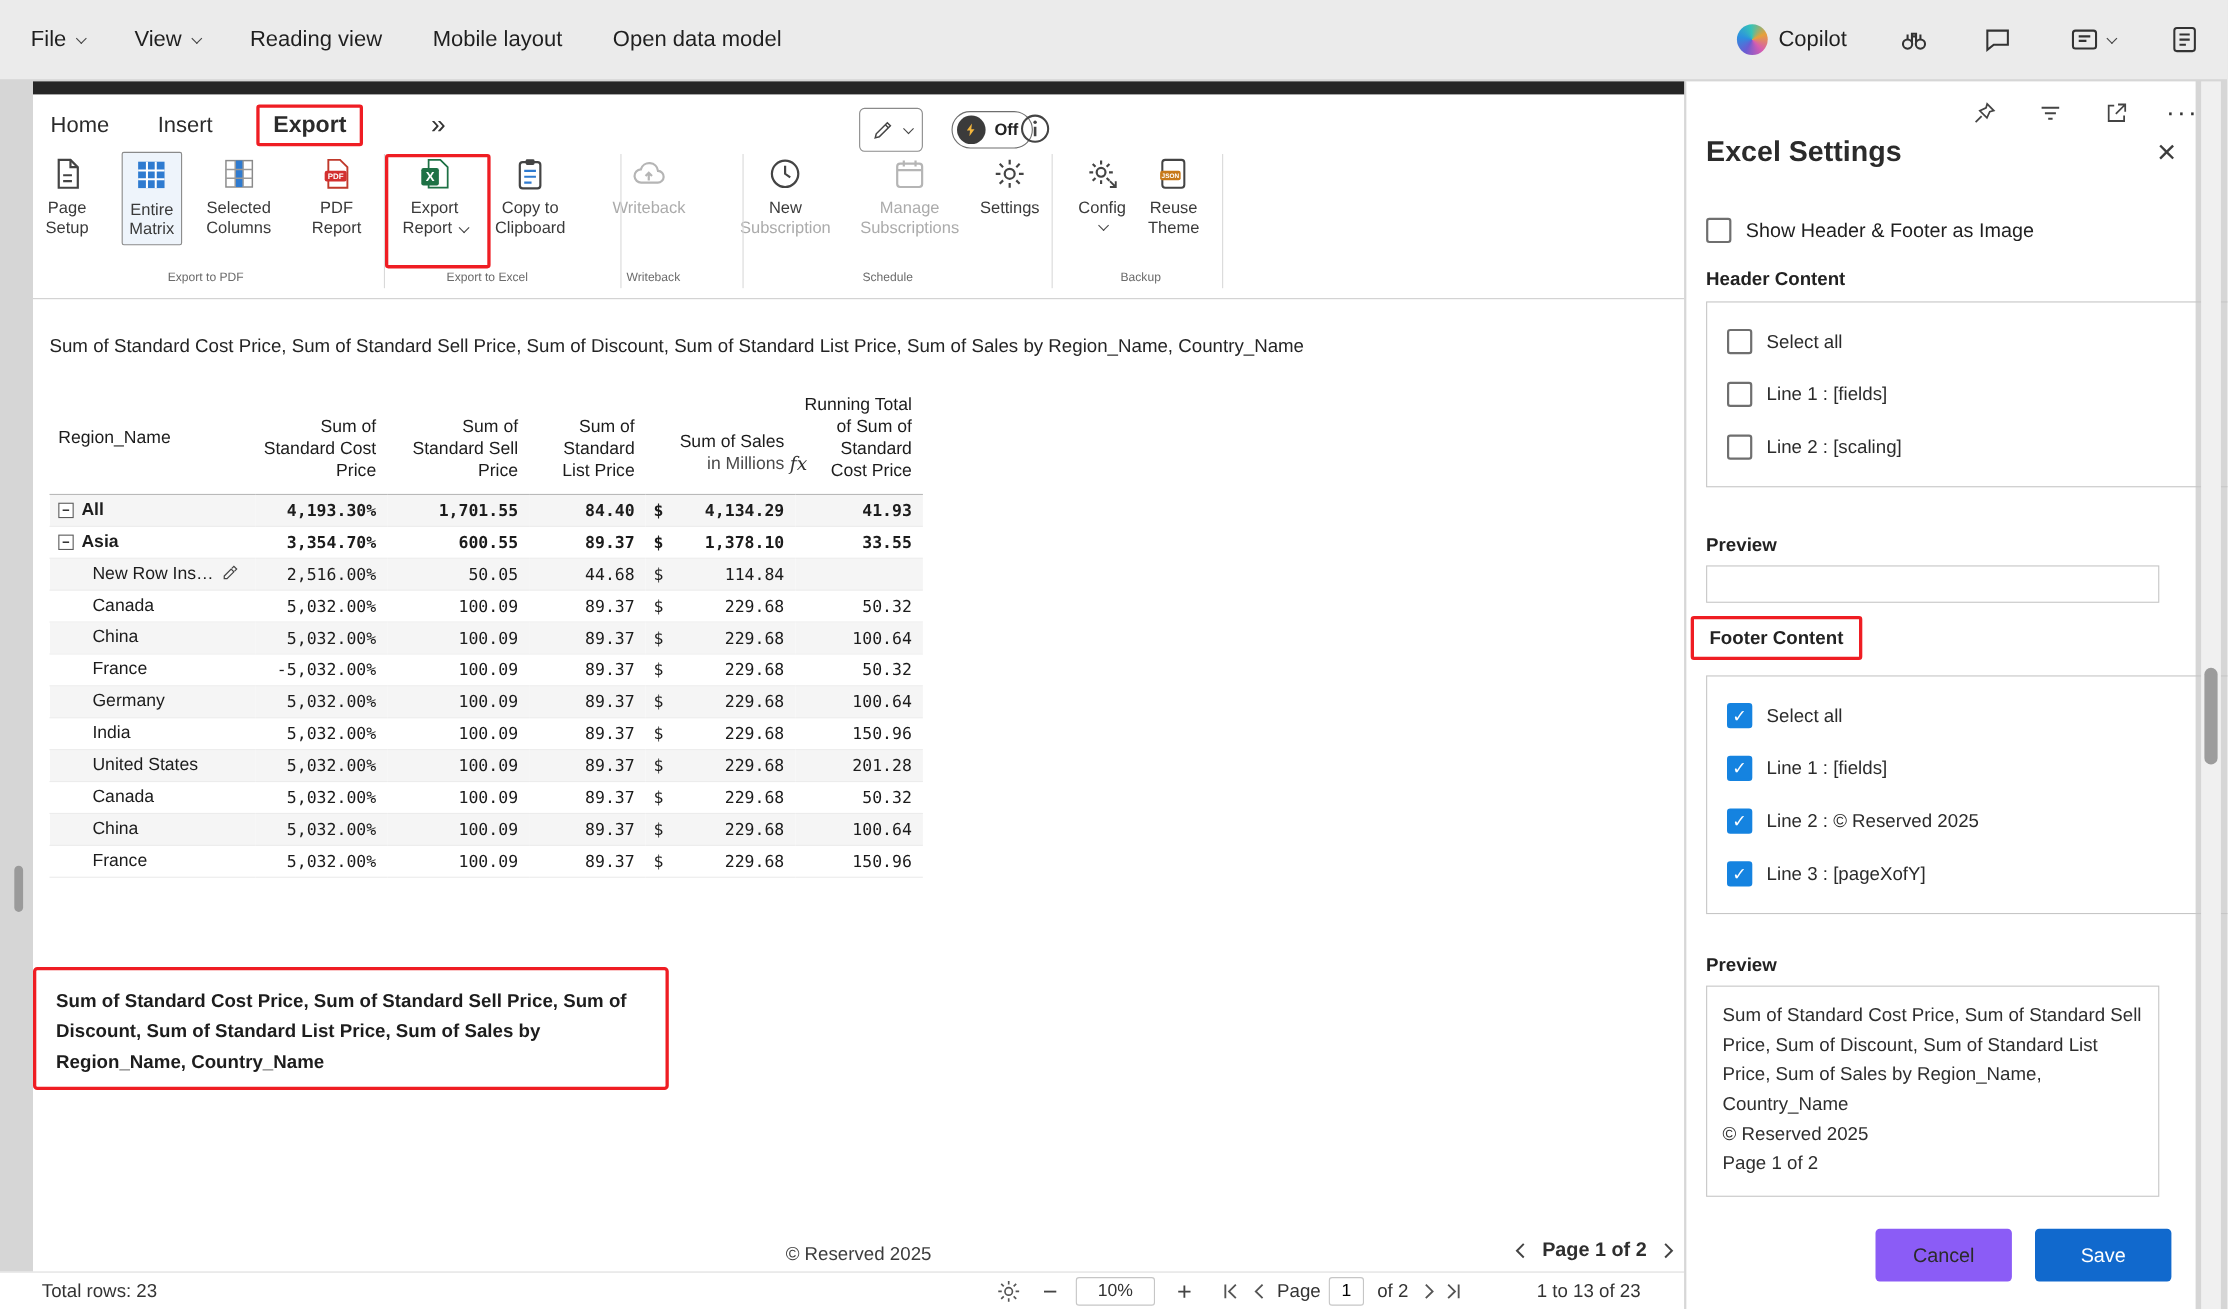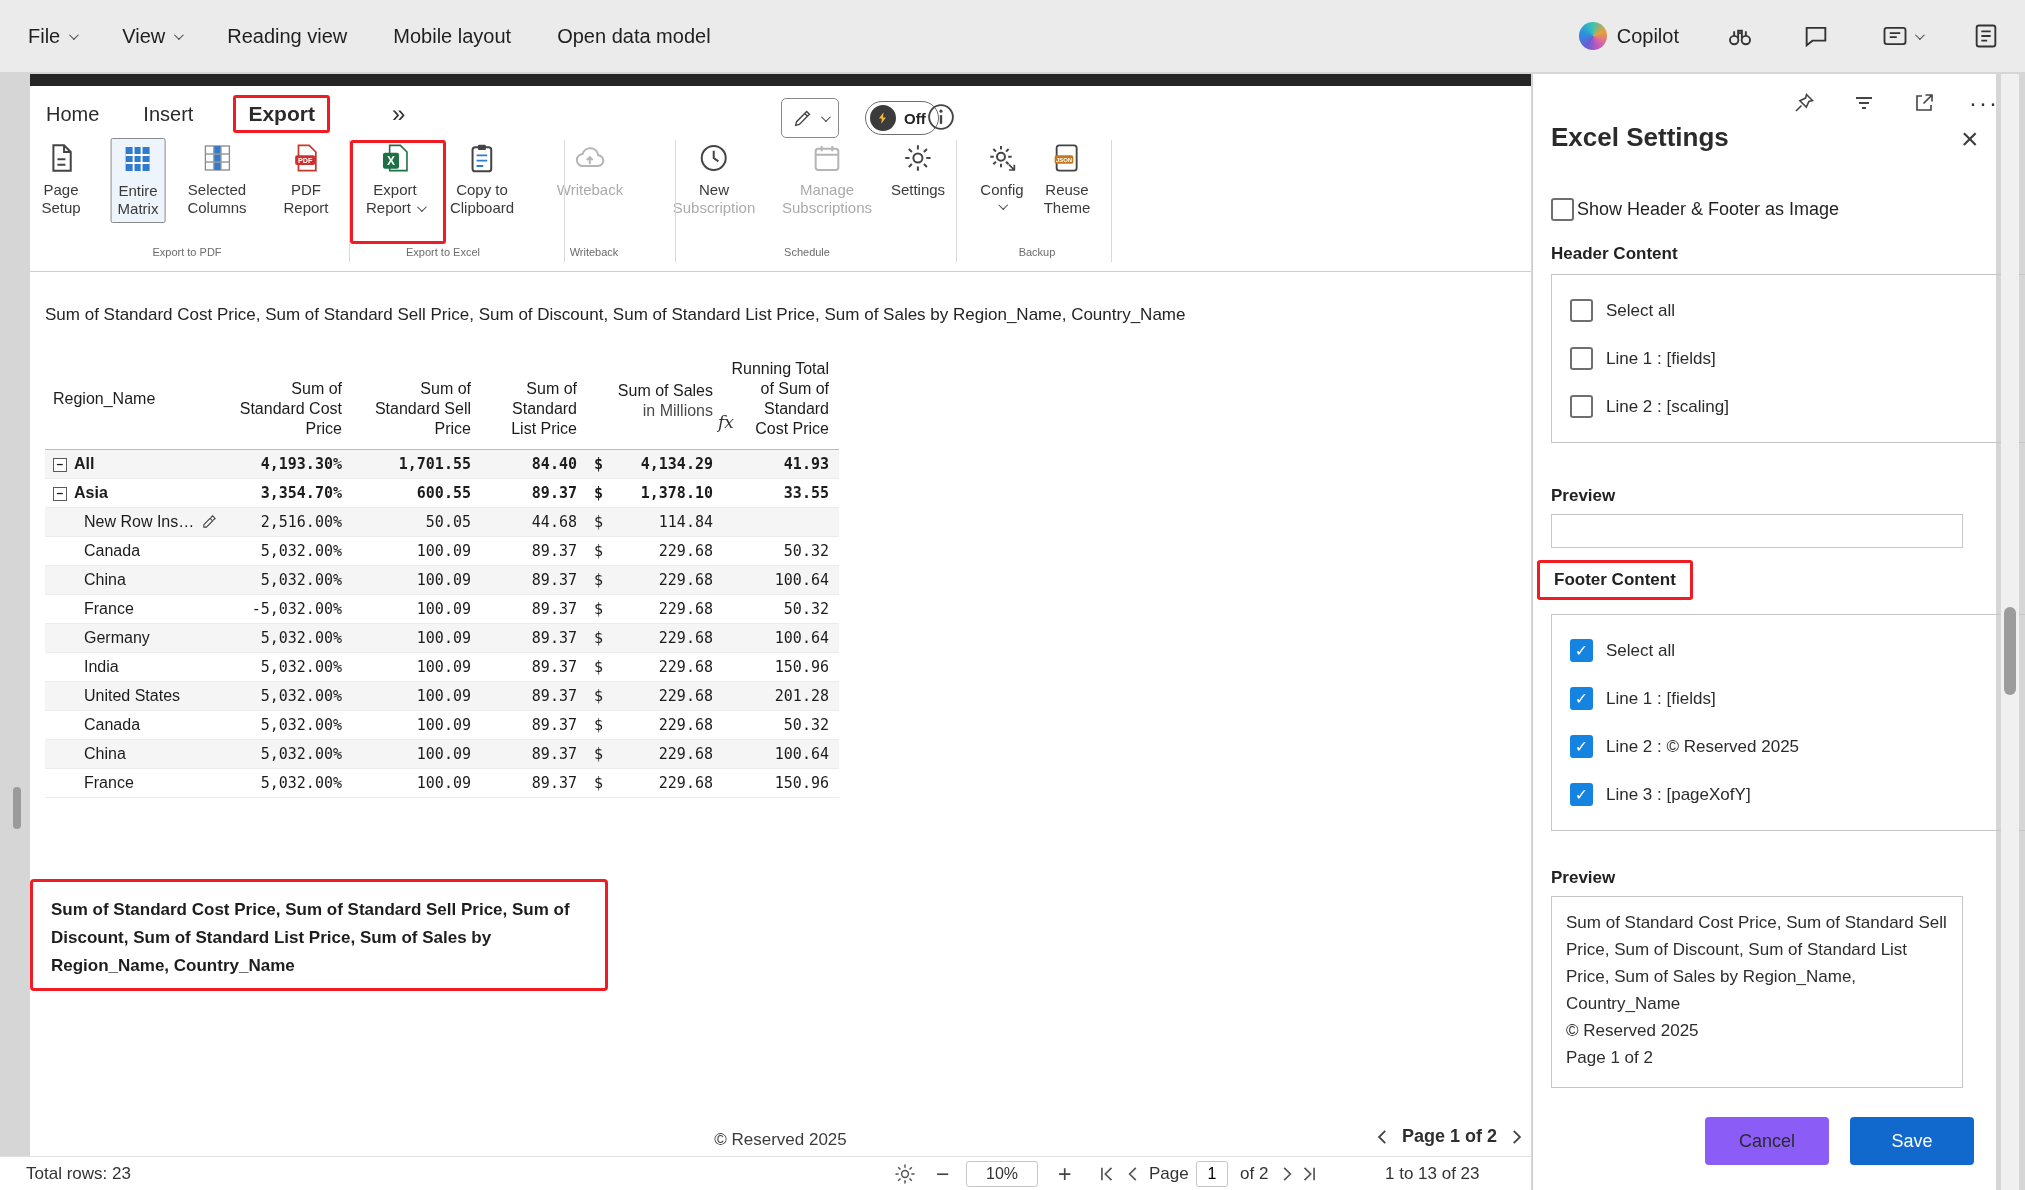--- a/index.html
+++ b/index.html
@@ -53,21 +53,21 @@
   .dim{color:#ababab;}
   .rsep{position:absolute;top:54px;width:1px;height:122px;background:#d9d9d9;}
   .rgroup-label{position:absolute;top:160px;transform:translateX(-50%);font-size:11px;color:#6b6b6b;white-space:nowrap;}
   .anno-box{position:absolute;border:3px solid var(--annotation);border-radius:3px;pointer-events:none;}
 
   
   .report-title{position:absolute;left:15px;top:219px;font-size:17px;color:#242424;white-space:nowrap;}
   .matrix{position:absolute;left:15px;top:269px;border-collapse:collapse;table-layout:fixed;}
   .matrix th{font-weight:400;font-size:16px;line-height:20px;color:#1c1c1c;vertical-align:bottom;text-align:right;padding:4px 10px 10px 4px;border-bottom:1px solid #b9b9b9;}
   .matrix th.h-region{text-align:left;vertical-align:middle;padding-left:8px;}
-  .matrix th.h-sales{padding-bottom:28px;}
+  .matrix th.h-sales{padding-bottom:17px;}
   .matrix th .unit{display:block;font-size:16px;color:#4a4a4a;}
   .matrix td{height:29px;font-family:"DejaVu Sans Mono",monospace;font-size:15px;text-align:right;padding:0 10px 0 4px;border-bottom:1px solid #ececec;color:#1c1c1c;white-space:nowrap;overflow:hidden;}
   .matrix tbody tr:nth-child(odd){background:#f5f5f5;}
   .matrix tr.bold-row td{font-weight:bold;}
   .matrix td.c-region{font-family:"Liberation Sans",sans-serif;font-size:16px;text-align:left;}
   .matrix td.c-region.lvl0,.matrix td.c-region.lvl1{padding-left:8px;}
   .matrix td.c-region.lvl2{padding-left:39px;}
   .expander{display:inline-block;width:14px;height:14px;border:1px solid #5a5a5a;line-height:12px;text-align:center;font-size:11px;margin-right:7px;vertical-align:1px;background:#fff;font-family:"DejaVu Sans Mono",monospace;}
   .pencil{margin-left:8px;}
   .pencil svg{width:15px;height:15px;vertical-align:-2px;}
@@ -77,34 +77,34 @@
 
   .footer-anno{position:absolute;left:0px;top:793px;width:578px;height:112px;border:3px solid var(--annotation);border-radius:4px;padding:14px 18px;}
   .footer-anno p{font-size:17px;font-weight:bold;line-height:28px;color:#1d1d1d;max-width:540px;}
 
   .canvas-copyright{position:absolute;left:0;top:1044px;width:100%;text-align:center;font-size:17px;color:#3c3c3c;}
   .canvas-pager{position:absolute;right:6px;top:1040px;display:flex;align-items:center;gap:10px;font-size:18px;font-weight:bold;color:#2e2e2e;}
   .canvas-pager svg{width:16px;height:22px;}
 
   
   .statusbar{position:absolute;left:0;top:1156px;width:1531px;height:34px;background:#fff;border-top:1px solid #e1e1e1;font-size:17px;color:#333;}
-  .sb-abs{position:absolute;top:0;height:34px;display:flex;align-items:center;}
+  .sb-abs{position:absolute;top:0;height:34px;display:flex;align-items:center;margin-left:12px;}
   .sb-box{border:1px solid #c6c6c6;border-radius:3px;display:flex;align-items:center;justify-content:center;font-size:16px;background:#fff;}
   .pg-ico svg{width:18px;height:18px;display:block;}
   .sb-sign{font-size:23px;color:#444;}
 
   
   .panel{position:absolute;left:1532px;top:74px;width:464px;height:1116px;background:#fff;border-left:1px solid #cfcfcf;}
   .panel-tools{position:absolute;left:258px;top:16px;display:flex;gap:34px;}
   .panel-tools .p-ico{width:26px;height:26px;display:flex;align-items:center;justify-content:center;}
   .panel-tools svg{width:24px;height:24px;}
   .dots{font-size:24px;letter-spacing:2px;color:#333;line-height:14px;}
   .panel-title{position:absolute;left:18px;top:48px;font-size:26px;font-weight:bold;color:#2b2b2b;}
   .panel-close{position:absolute;left:428px;top:50px;font-size:30px;color:#3d3d3d;line-height:30px;}
-  .p-row{position:absolute;display:flex;align-items:center;gap:3px;}
+  .p-row{position:absolute;display:flex;align-items:center;gap:13px;}
   .cb{width:23px;height:23px;border:2px solid #6f6f6f;border-radius:3px;background:#fff;flex:0 0 auto;display:flex;align-items:center;justify-content:center;font-size:16px;color:#fff;}
   .cb.on{background:var(--checkbox);border-color:var(--checkbox);}
   .p-section-label{position:absolute;left:18px;font-size:17px;font-weight:bold;color:#222;}
   .opt-box{position:absolute;left:18px;width:484px;border:1px solid #c6c6c6;padding:24px 18px;display:flex;flex-direction:column;gap:25px;}
   .opt-row{display:flex;align-items:center;gap:13px;font-size:17px;color:#2b2b2b;}
   .empty-box{position:absolute;left:18px;width:412px;height:34px;border:1px solid #c6c6c6;}
   .footer-label-anno{position:absolute;left:4px;top:486px;border:3px solid var(--annotation);border-radius:3px;padding:7px 14px;font-size:17px;font-weight:bold;color:#222;background:#fff;}
   .preview-box{position:absolute;left:18px;top:822px;width:412px;height:192px;border:1px solid #c6c6c6;padding:12px 14px;font-size:17px;line-height:27px;color:#2e2e2e;overflow:hidden;}
   .btn{position:absolute;top:1043px;width:124px;height:48px;border-radius:4px;display:flex;align-items:center;justify-content:center;font-size:18px;}
   .btn-cancel{left:172px;background:#8b5cf6;color:#2b2b2b;}

